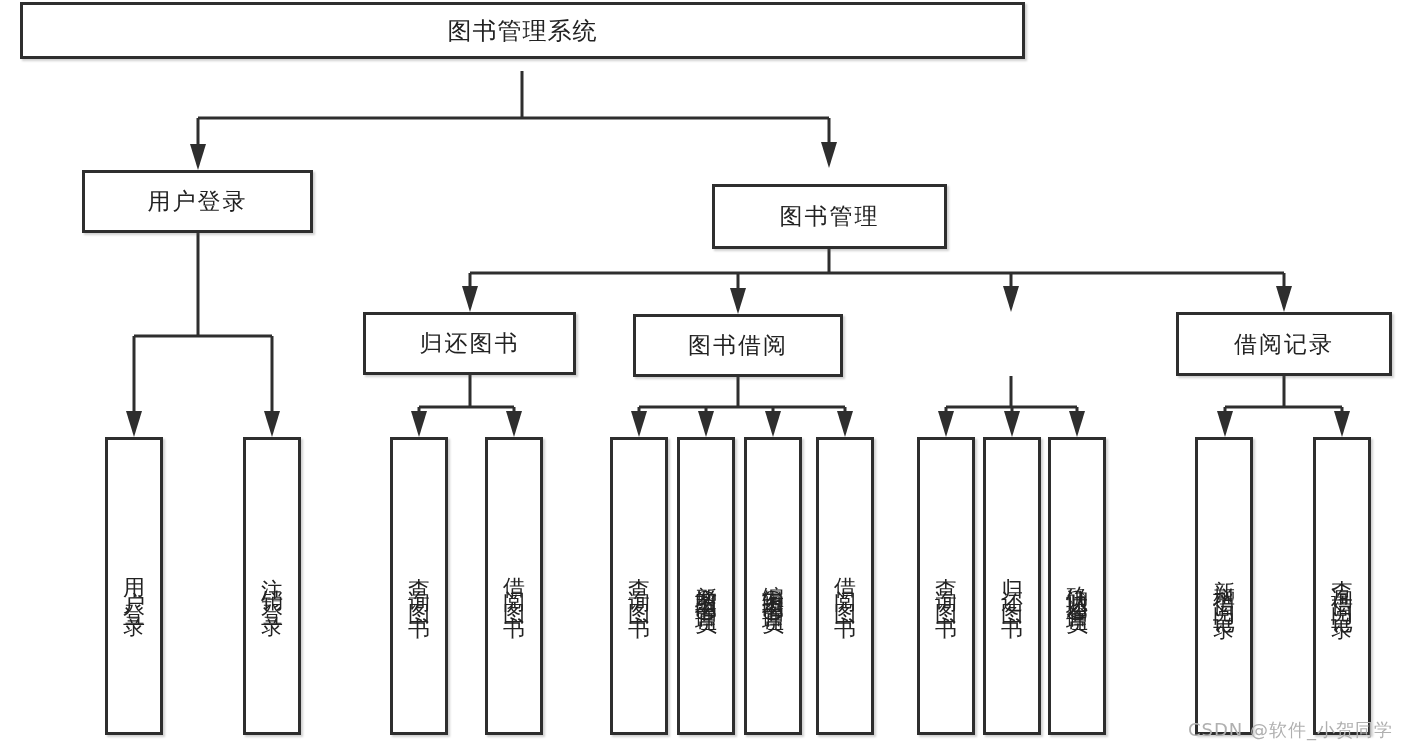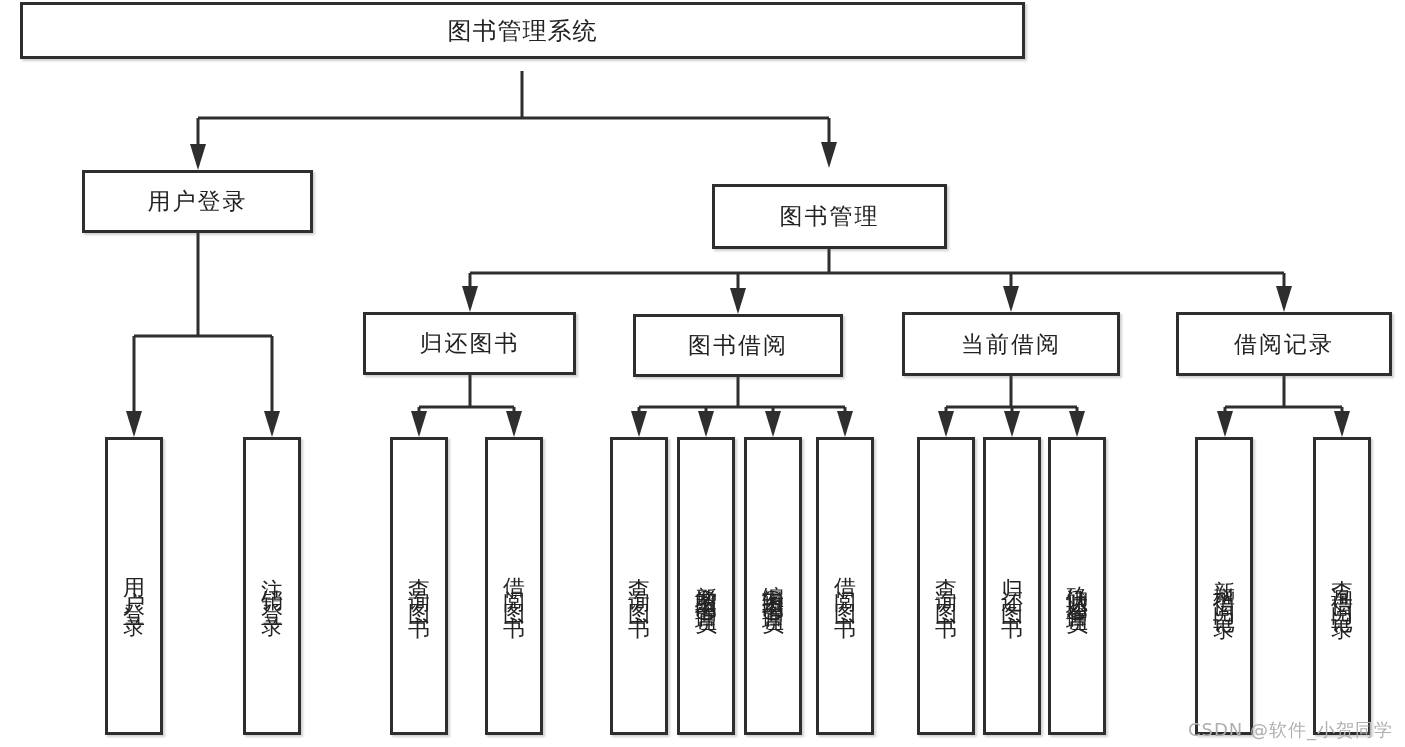--- a/index.html
+++ b/index.html
@@ -103,21 +103,20 @@
   <div class="node h root" style="left:20px; top:2px; width:1005px; height:57px">图书管理系统</div>
 
   <div class="node h" style="left:82px; top:170px; width:231px; height:63px">用户登录</div>
 
   <div class="node h" style="left:712px; top:184px; width:235px; height:65px">图书管理</div>
 
   <div class="node h" style="left:363px; top:312px; width:213px; height:63px">归还图书</div>
 
   <div class="node h" style="left:633px; top:314px; width:210px; height:63px">图书借阅</div>
 
-  <div class="node h" style="left:902px; top:312px; width:218px; height:64px">当前借阅</div>
 
   <div class="node h" style="left:1176px; top:312px; width:216px; height:64px">借阅记录</div>
 
   <div class="node leaf vt-s" style="left:105px">用户登录</div>
 
   <div class="node leaf vt-s" style="left:243px">注销登录</div>
 
   <div class="node leaf vt-s" style="left:390px">查询图书</div>
 
   <div class="node leaf vt-s" style="left:485px">借阅图书</div>

